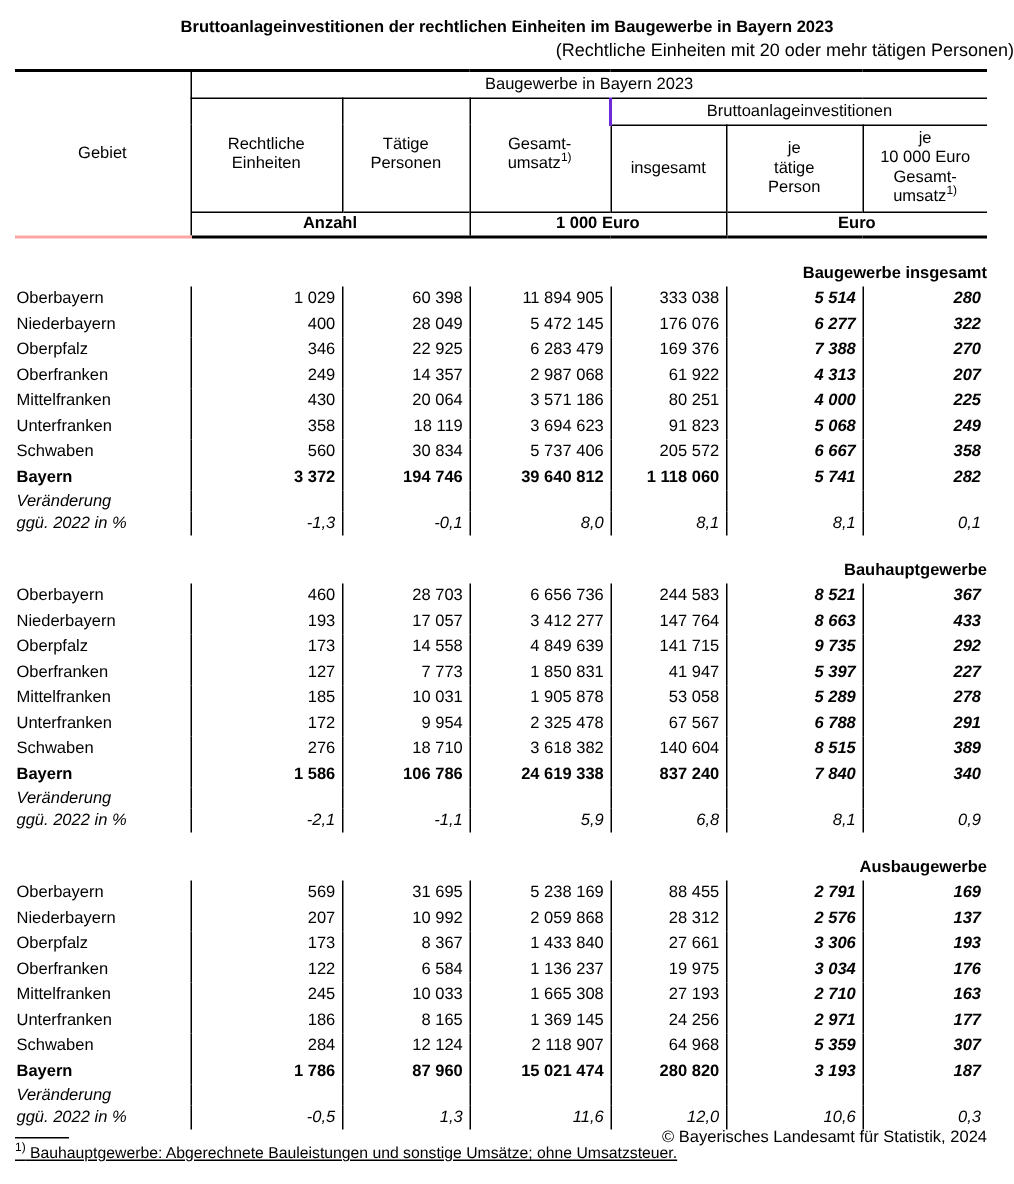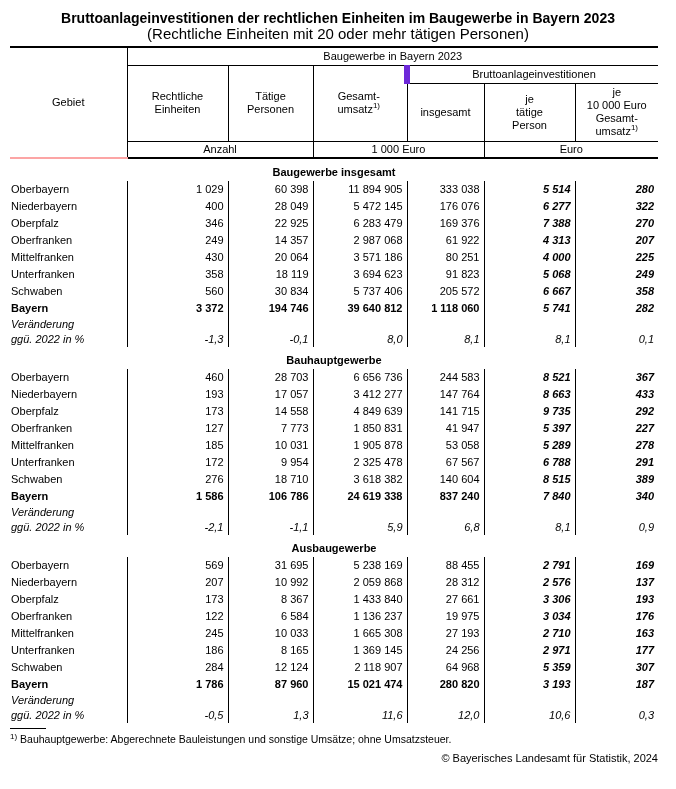--- a/index.html
+++ b/index.html
@@ -4,54 +4,54 @@
 <style>
   * { box-sizing: border-box; margin: 0; padding: 0; }
   html, body { background: #ffffff; }
   body {
     width: 676px; height: 789px;
     font-family: "Liberation Sans", sans-serif;
     color: #000;
   }
   .page { position: relative; width: 676px; height: 789px; overflow: hidden; background: #fff; }
 
-  .title    { text-align: center; font-size: 14px; font-weight: bold; padding-top: 11px; line-height: 15px; }
-  .subtitle { text-align: center; font-size: 15px; line-height: 15px; }
+  .title    { text-align: center; font-size: 11px; font-weight: bold; padding-top: 11px; line-height: 15px; }
+  .subtitle { text-align: right; font-size: 12px; line-height: 15px; }
 
   table.stat {
     margin: 5px 0 0 10px;
     width: 648px;
     border-collapse: collapse;
     table-layout: fixed;
     border-top: 2px solid #000;
     font-size: 11px;
   }
   th, td { padding: 0; font-weight: normal; }
   thead th { text-align: center; vertical-align: middle; line-height: 13px; font-size: 11px; }
   thead th .ml { white-space: pre-line; display: inline-block; }
   sup { font-size: 8px; line-height: 0; }
 
   .vline  { border-left: 1px solid #000; }
   .tophdr { height: 18px; border-left: 1px solid #000; border-bottom: 1px solid #000; }
-  .grphdr { height: 18px; border-left: 6px solid #6d28d9; border-bottom: 1px solid #000; }
+  .grphdr { height: 18px; border-left: 2px solid #6d28d9; border-bottom: 1px solid #000; }
   tr.hdr-sub th { height: 58px; }
-  .unit   { height: 17px; border-top: 1px solid #000; border-bottom: 2px solid #000; }
+  .unit   { height: 17px; border-top: 1px solid #000; border-bottom: 2px solid #000; font-weight: bold; }
   .gebiet { border-bottom: 2px solid #fca5a5; }
 
   tbody td { height: 17px; line-height: 17px; font-size: 11px; vertical-align: middle; }
   td.label { text-align: left; padding-left: 1px; }
   td.num   { text-align: right; padding-right: 4px; }
   td.it    { font-style: italic; font-weight: bold; }
-  tr.section-row td { font-weight: bold; text-align: center; height: 20px; line-height: 18px; padding-top: 4px; }
+  tr.section-row td { font-weight: bold; text-align: right; height: 20px; line-height: 18px; padding-top: 14px; }
   tr.total-row td   { font-weight: bold; }
   tr.change-a td { height: 14px; line-height: 14px; font-style: italic; }
   tr.change-b td { height: 16px; line-height: 15px; font-style: italic; }
 
   .footnote-rule { width: 36px; border-top: 1px solid #000; margin: 5px 0 0 10px; }
-  .footnote { margin: 4px 0 0 10px; font-size: 10.5px; line-height: 13px; }
+  .footnote { margin: 4px 0 0 10px; font-size: 10.5px; line-height: 13px; text-decoration: underline; }
   .copyright { position: absolute; right: 18px; bottom: 25px; font-size: 11px; }
 </style>
 </head>
 <body>
 
 <div class="page">
   <div class="title">Bruttoanlageinvestitionen der rechtlichen Einheiten im Baugewerbe in Bayern 2023</div>
   <div class="subtitle">(Rechtliche Einheiten mit 20 oder mehr tätigen Personen)</div>
 
   <table class="stat">

